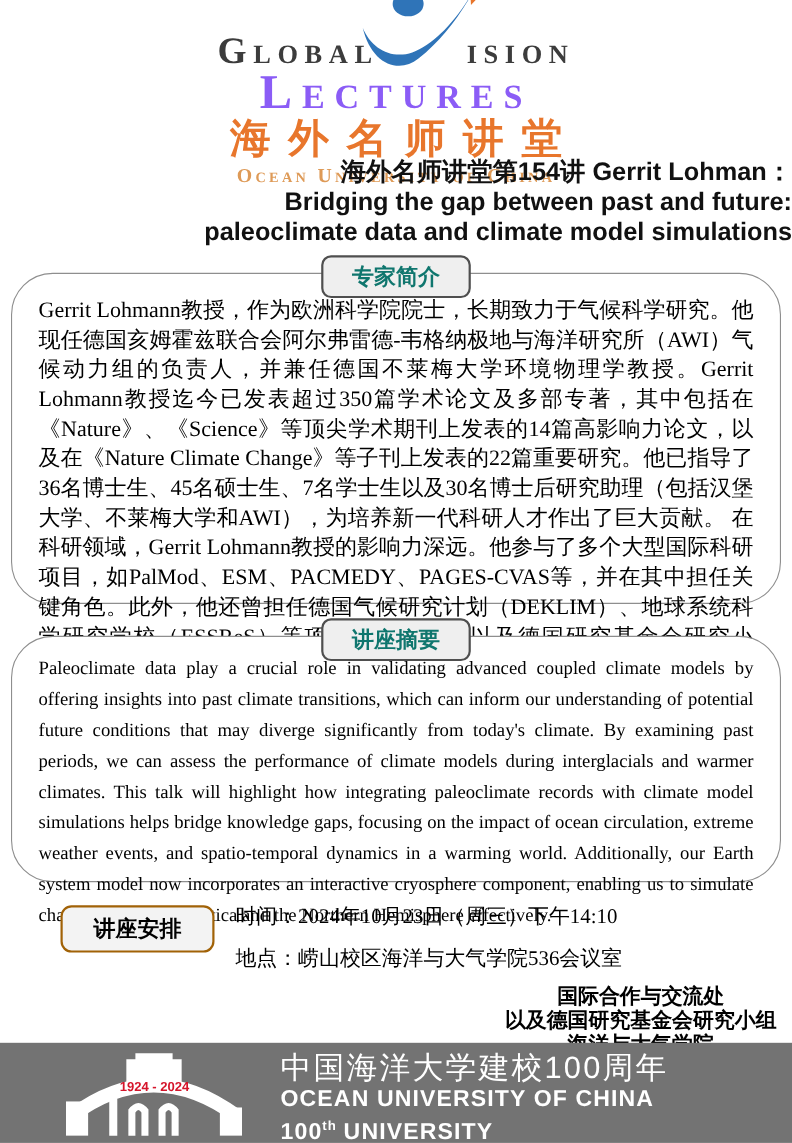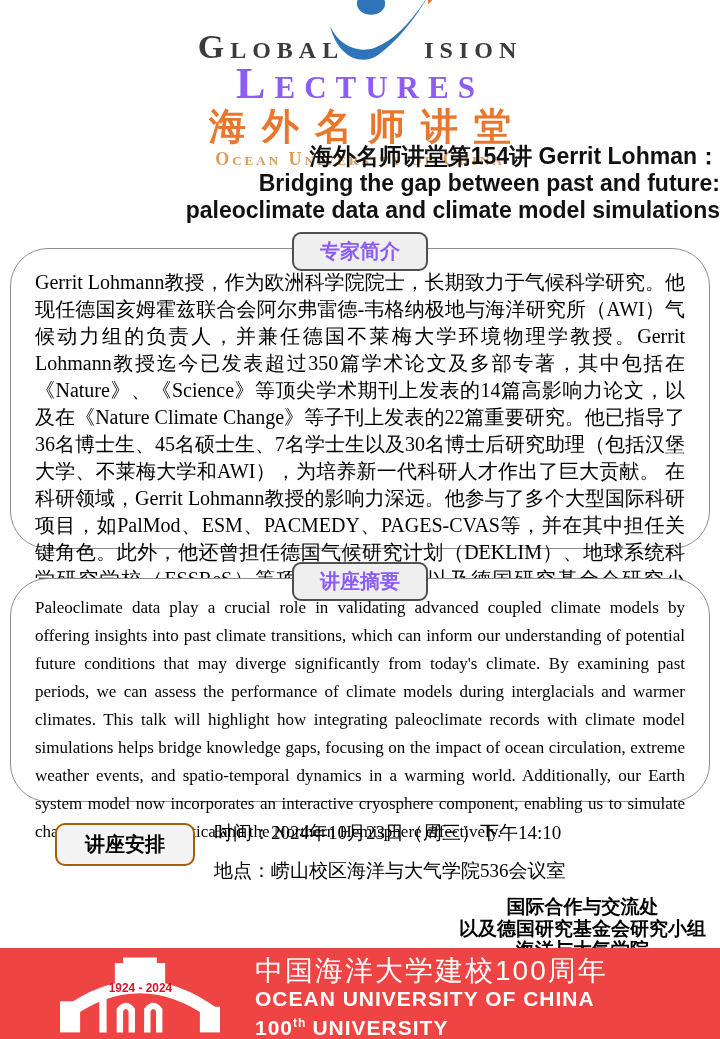--- a/index.html
+++ b/index.html
@@ -23,40 +23,40 @@
   .title-block{position:absolute;top:143px;left:0;width:720px;text-align:right;
                font-weight:700;color:#111;font-size:23px;line-height:27px;}
 
   
   .section-box{position:absolute;left:10px;width:700px;border:1.5px solid #8e8e8e;
                border-radius:38px;background:#fff;box-sizing:border-box;}
   .box-profile{top:248px;height:301px;}
   .box-abstract{top:578px;height:224px;}
   .section-pill{position:absolute;top:-17px;left:50%;transform:translateX(-50%);
                background:#efefef;border:2px solid #4f4f4f;border-radius:9px;
-               padding:4px 26px;font-size:20px;font-weight:700;color:#8b5cf6;white-space:nowrap;}
+               padding:4px 26px;font-size:20px;font-weight:700;color:#0f766e;white-space:nowrap;}
   .para-zh{font-family:"Liberation Serif",serif;font-size:20px;line-height:27px;color:#000;
            text-align:justify;padding:20px 24px 0 24px;margin:0;}
   .para-en{font-family:"Liberation Serif",serif;font-size:17px;line-height:28px;color:#000;
            text-align:justify;padding:15px 24px 0 24px;margin:0;}
 
   
   .schedule-pill{position:absolute;left:55px;top:823px;background:#f3f3f3;border:2px solid #a16207;
            border-radius:10px;padding:6px 28px;font-size:20px;font-weight:700;color:#000;}
   .sched-time{position:absolute;left:214px;top:820px;font-family:"Liberation Serif",serif;
            font-size:19px;color:#000;}
   .sched-loc{position:absolute;left:214px;top:858px;font-family:"Liberation Serif",serif;
            font-size:19px;color:#000;}
 
   
   .organizers{position:absolute;right:14px;top:880px;text-align:center;font-weight:700;
            font-size:19px;line-height:21.5px;color:#000;margin-top:16px;}
 
   
-  .banner{position:absolute;left:0;top:948px;width:720px;height:91px;background:#ef4444;}
+  .banner{position:absolute;left:0;top:948px;width:720px;height:91px;background:#737373;}
   .gate-svg{position:absolute;left:60px;top:4px;width:160px;height:84px;}
   .banner-text{position:absolute;left:255px;top:7px;color:#ffffff;}
   .banner-zh{font-size:28px;font-weight:400;letter-spacing:2px;line-height:32px;}
   .banner-en{font-size:21px;font-weight:700;letter-spacing:1px;line-height:24px;}
   .banner-ann{font-size:21px;font-weight:700;letter-spacing:1px;line-height:24px;}
   .banner-ann sup{font-size:12px;}
   .banner-ann .ann-word{margin-left:6px;}
 </style>
 </head>
 <body>

